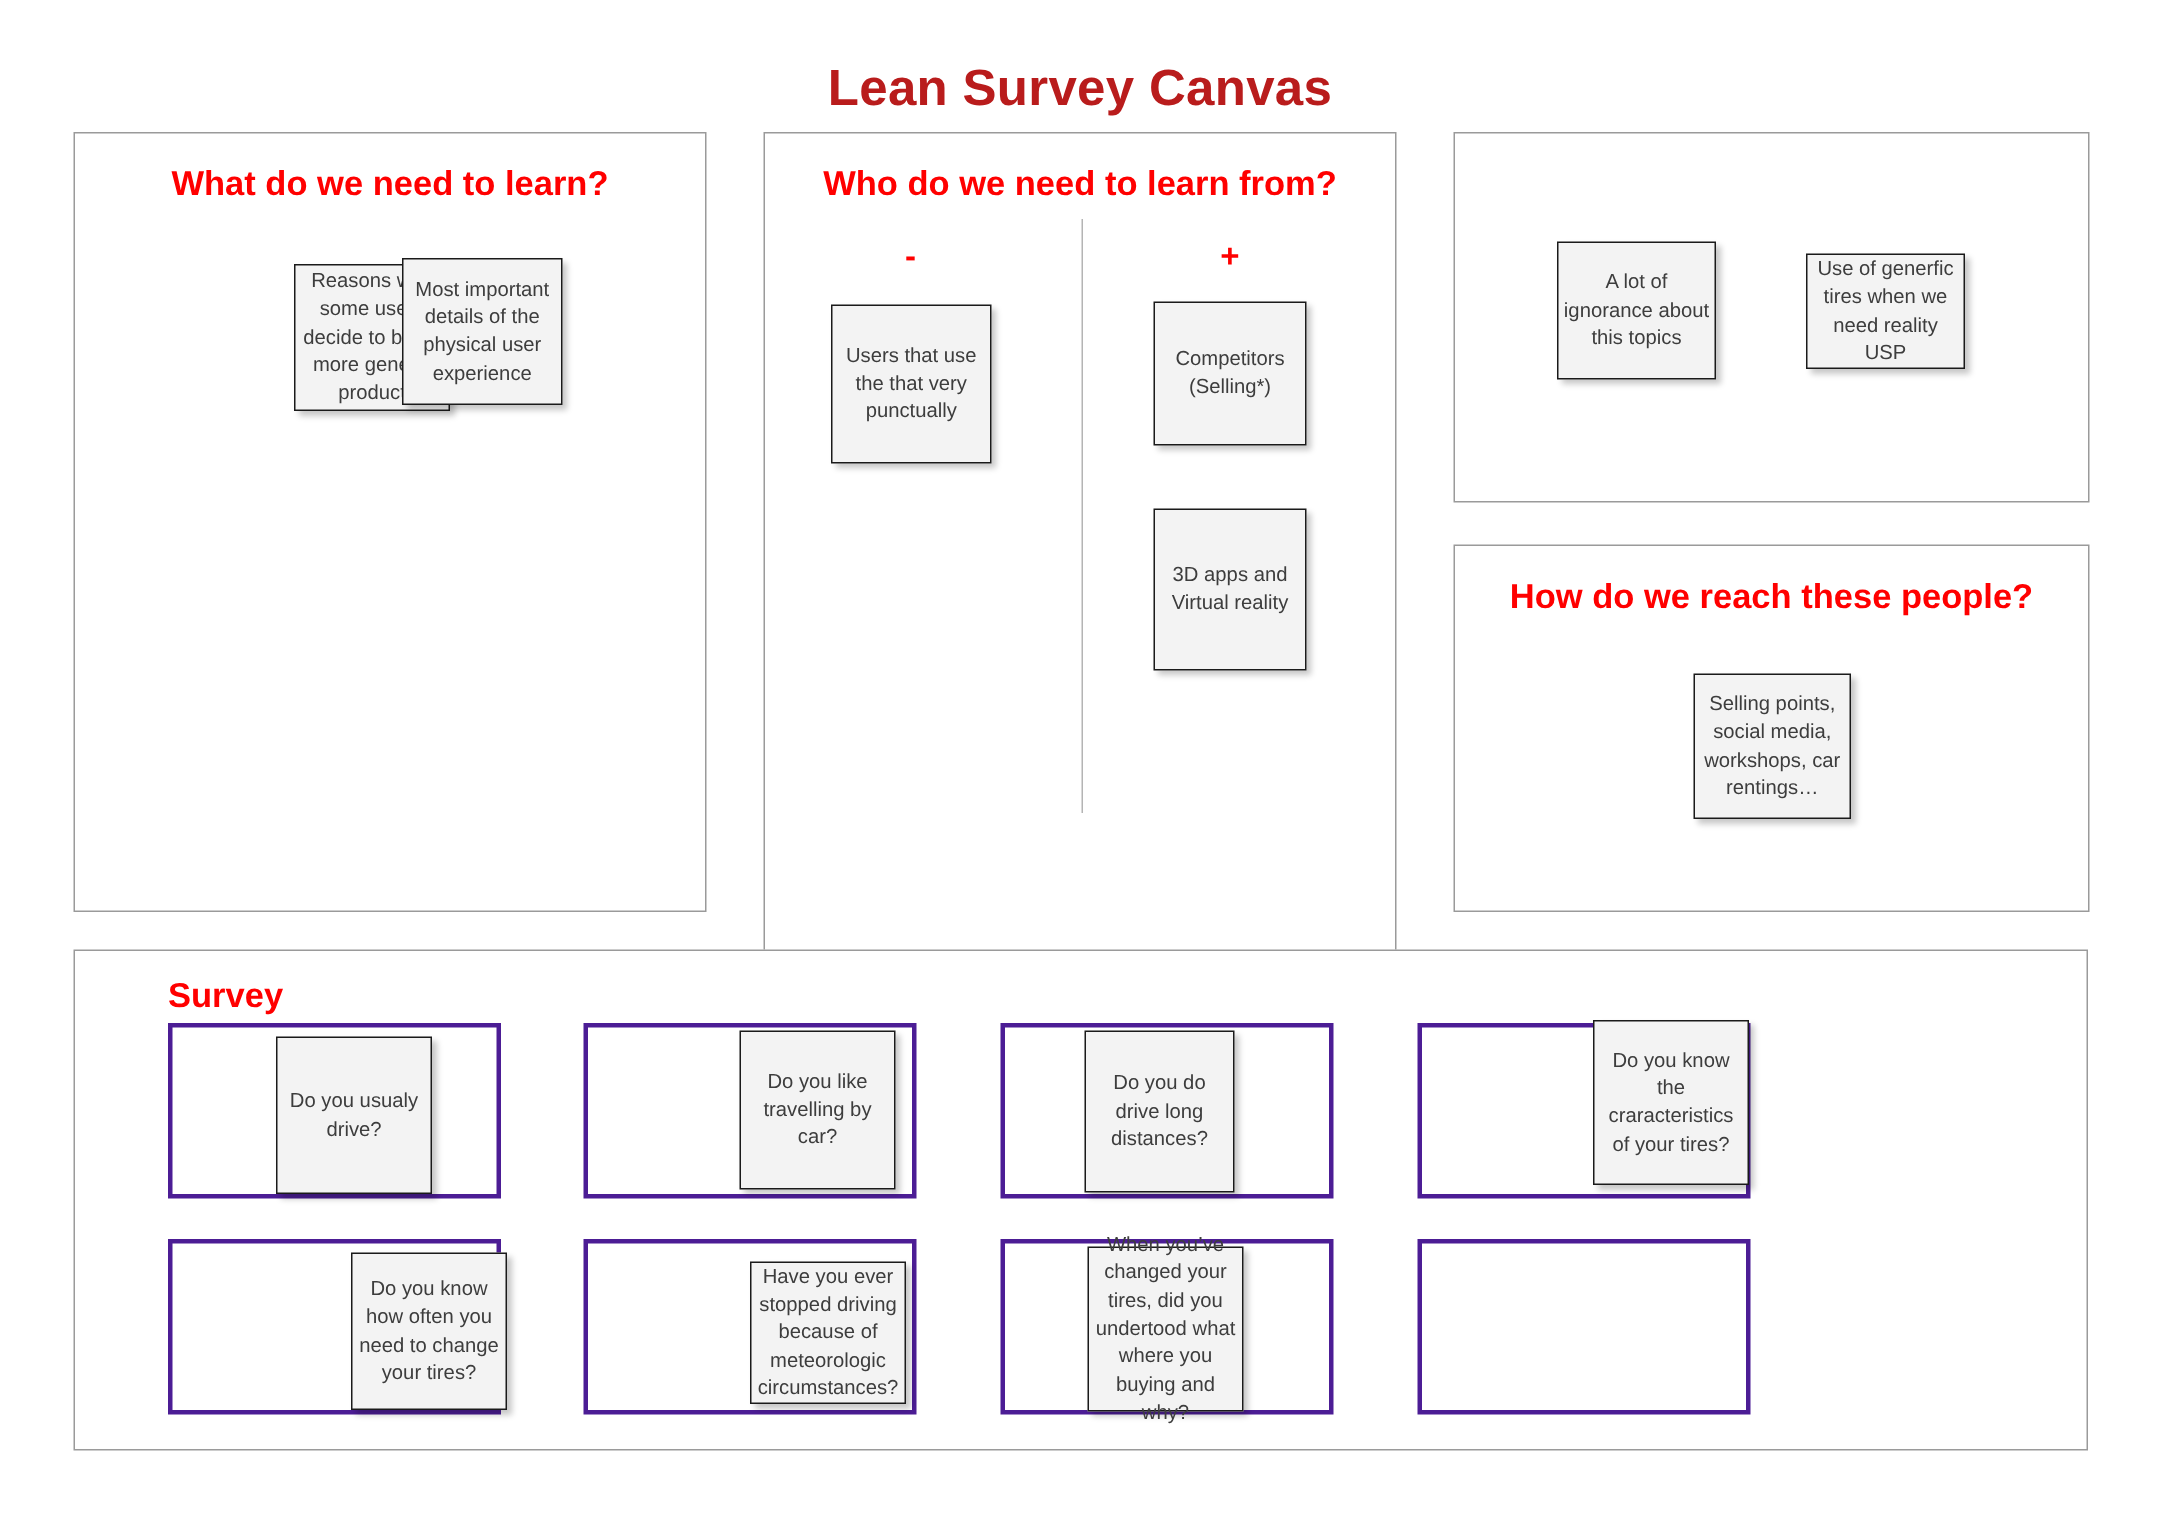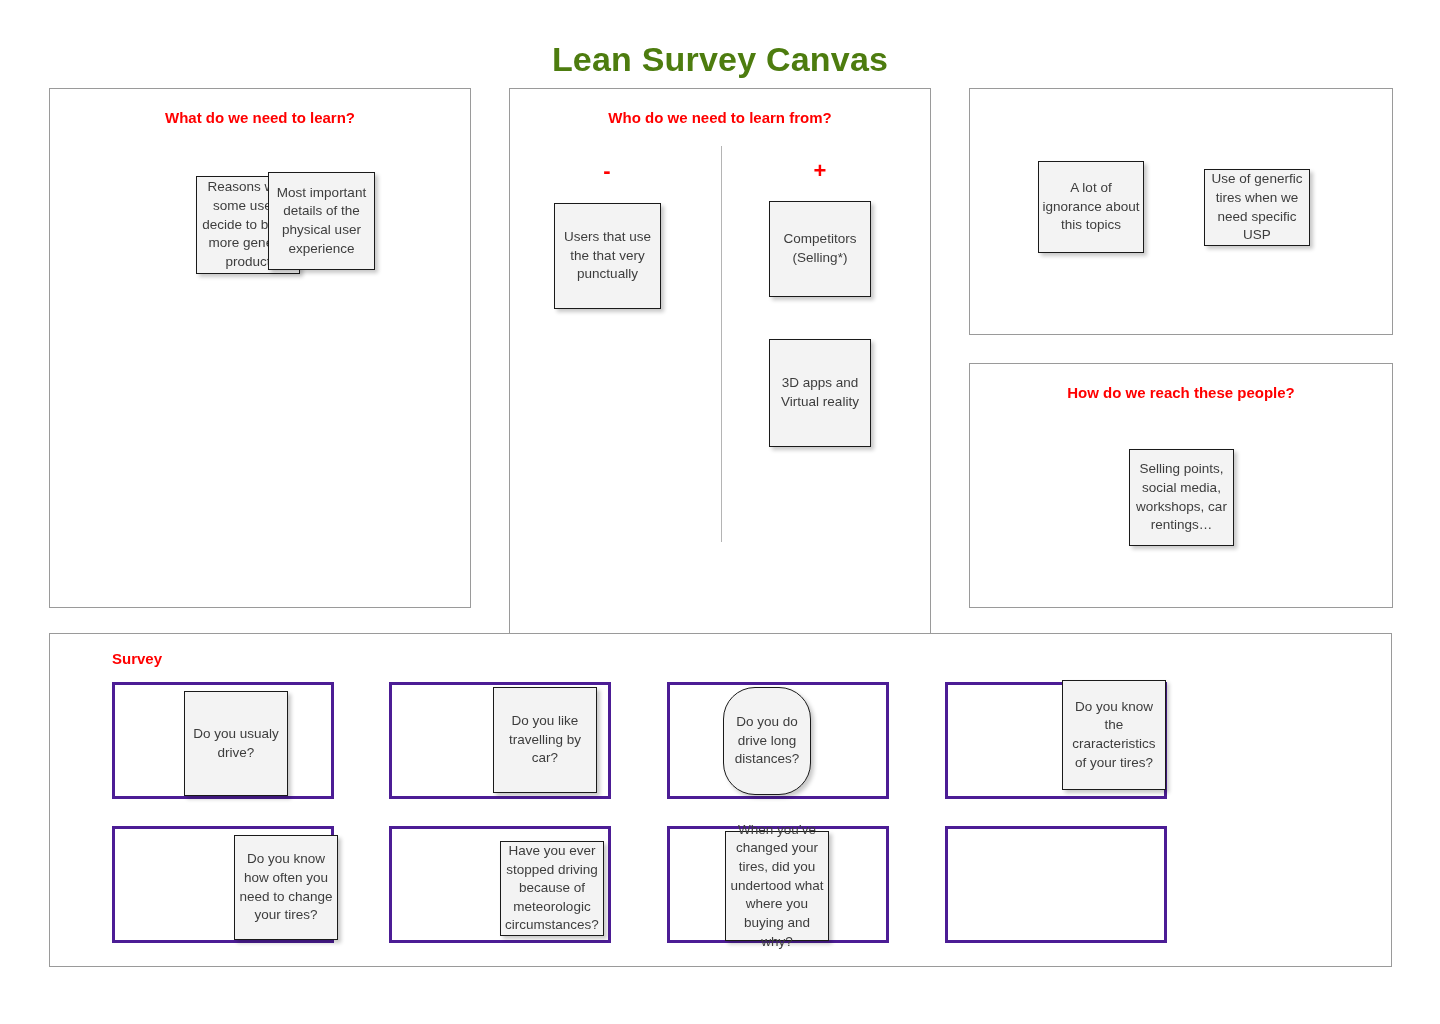--- a/index.html
+++ b/index.html
@@ -17,38 +17,38 @@
 
   
   #canvas-title {
     position: absolute;
     left: 0;
     top: 40px;
     width: 1440px;
     text-align: center;
     font-size: 34px;
     font-weight: bold;
-    color: #4d7c0f;
+    color: #b91c1c;
     letter-spacing: 0.2px;
   }
 
   
   .panel {
     position: absolute;
     border: 1px solid #9a9a9a;
     background: #ffffff;
     box-sizing: border-box;
   }
   .panel-title {
     position: absolute;
     top: 20px;
     left: 0;
     width: 100%;
     text-align: center;
-    font-size: 15px;
+    font-size: 23px;
     font-weight: bold;
     color: #ff0000;
   }
   .panel-title.left-align {
     text-align: left;
     left: 62px;
     width: auto;
     top: 16px;
   }
 
@@ -142,21 +142,21 @@
 <div class="sign" id="sign-minus">-</div>
 <div class="sign" id="sign-plus">+</div>
 
 <div class="panel" id="panel-info">
 
   <div class="note" style="left:68px; top:72px; width:106px; height:92px;">
     <span>A lot of ignorance about this topics</span>
   </div>
 
   <div class="note" style="left:234px; top:80px; width:106px; height:77px;">
-    <span>Use of generfic tires when we need specific USP</span>
+    <span>Use of generfic tires when we need reality USP</span>
   </div>
 </div>
 
 <div class="panel" id="panel-reach">
   <div class="panel-title">How do we reach these people?</div>
 
   <div class="note" style="left:159px; top:85px; width:105px; height:97px;">
     <span>Selling points, social media, workshops, car rentings…</span>
   </div>
 </div>
@@ -170,21 +170,21 @@
     </div>
   </div>
 
   <div class="survey-cell" style="left:339px; top:48px; width:222px; height:117px;">
     <div class="note" style="left:101px; top:2px; width:104px; height:106px;align-items:center;">
       <span>Do you like travelling by car?</span>
     </div>
   </div>
 
   <div class="survey-cell" style="left:617px; top:48px; width:222px; height:117px;">
-    <div class="note" style="left:53px; top:2px; width:88px; height:108px;border-radius:32px;">
+    <div class="note" style="left:53px; top:2px; width:100px; height:108px;">
       <span>Do you do drive long distances?</span>
     </div>
   </div>
 
   <div class="survey-cell" style="left:895px; top:48px; width:222px; height:117px;">
     <div class="note" style="left:114px; top:-5px; width:104px; height:110px;">
       <span>Do you know the craracteristics of your tires?</span>
     </div>
   </div>
 

